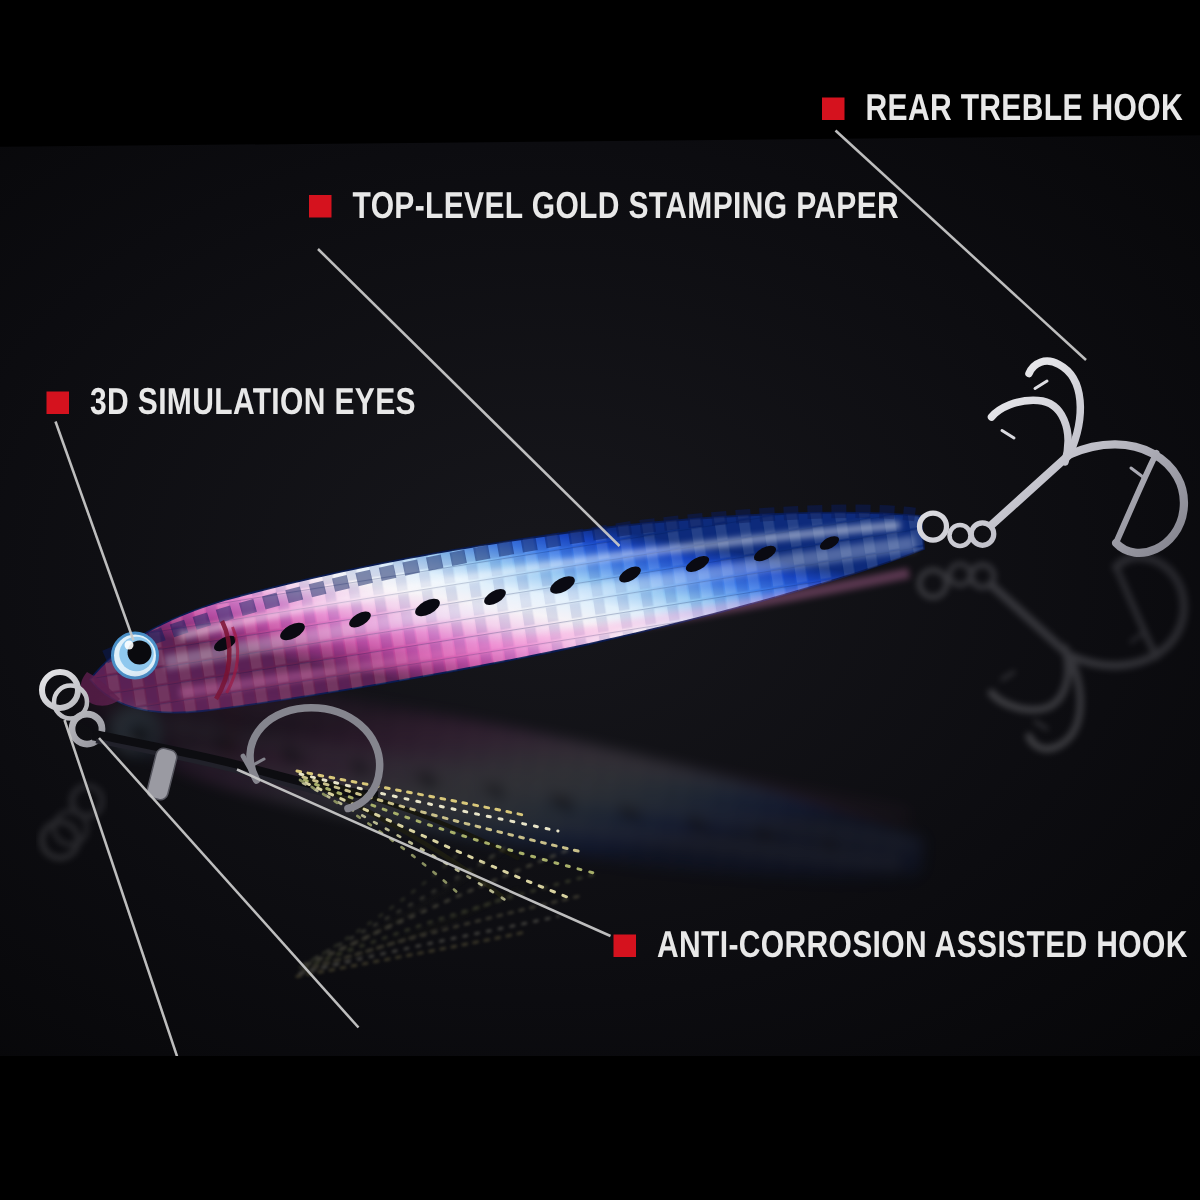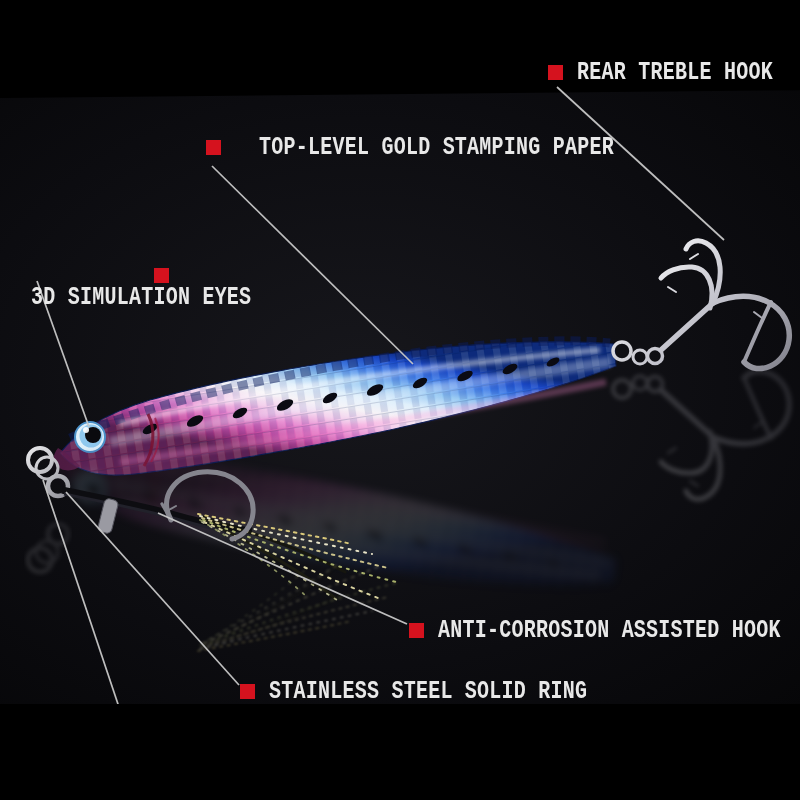--- a/index.html
+++ b/index.html
@@ -1,19 +1,19 @@
 <!DOCTYPE html>
 <html><head>
 <meta charset="utf-8">
 <style>
   html,body{margin:0;padding:0;background:#000;}
   .stage{
     position:relative;width:800px;height:704px;overflow:hidden;
     background:radial-gradient(720px 520px at 45% 54%, #17171c 0%, #0c0c10 55%, #040405 100%);
-    font-family:Liberation Mono, monospace;
+    font-family:Liberation Sans, sans-serif;
   }
   .top-band{
     position:absolute;left:-12px;top:-14px;width:830px;height:112px;
     background:#000;transform:rotate(-0.55deg);transform-origin:left bottom;
   }
   .scene-svg{position:absolute;left:0;top:0;}
   .callout{position:absolute;display:flex;align-items:center;height:30px;}
   .bullet{width:15px;height:15px;flex:none;margin-right:14px;background:#d5121e;}
   .label-text{
     font-size:25px;font-weight:bold;color:#e8e8e8;white-space:nowrap;
@@ -167,34 +167,30 @@
       <line x1="66" y1="492" x2="239" y2="685"></line>
       <line x1="43" y1="480" x2="129" y2="737"></line>
     </g>
   </svg>
 
   <div class="callout" style="left:548px;top:57px;">
     <span class="bullet"></span>
     <span class="label-text">REAR TREBLE HOOK</span>
   </div>
 
-  <div class="callout" style="left:206px;top:132px;gap:24px;">
+  <div class="callout" style="left:206px;top:122px;">
     <span class="bullet"></span>
     <span class="label-text">TOP-LEVEL GOLD STAMPING PAPER</span>
   </div>
 
-  <div class="callout" style="left:31px;top:268px;flex-direction:column;">
+  <div class="callout" style="left:31px;top:253px;">
     <span class="bullet"></span>
     <span class="label-text">3D SIMULATION EYES</span>
   </div>
 
   <div class="callout" style="left:409px;top:615px;">
     <span class="bullet"></span>
     <span class="label-text">ANTI-CORROSION ASSISTED HOOK</span>
   </div>
 
-  <div class="callout" style="left:240px;top:676px;">
-    <span class="bullet"></span>
-    <span class="label-text">STAINLESS STEEL SOLID RING</span>
-  </div>
 
 
 </div>
 
 </body></html>

